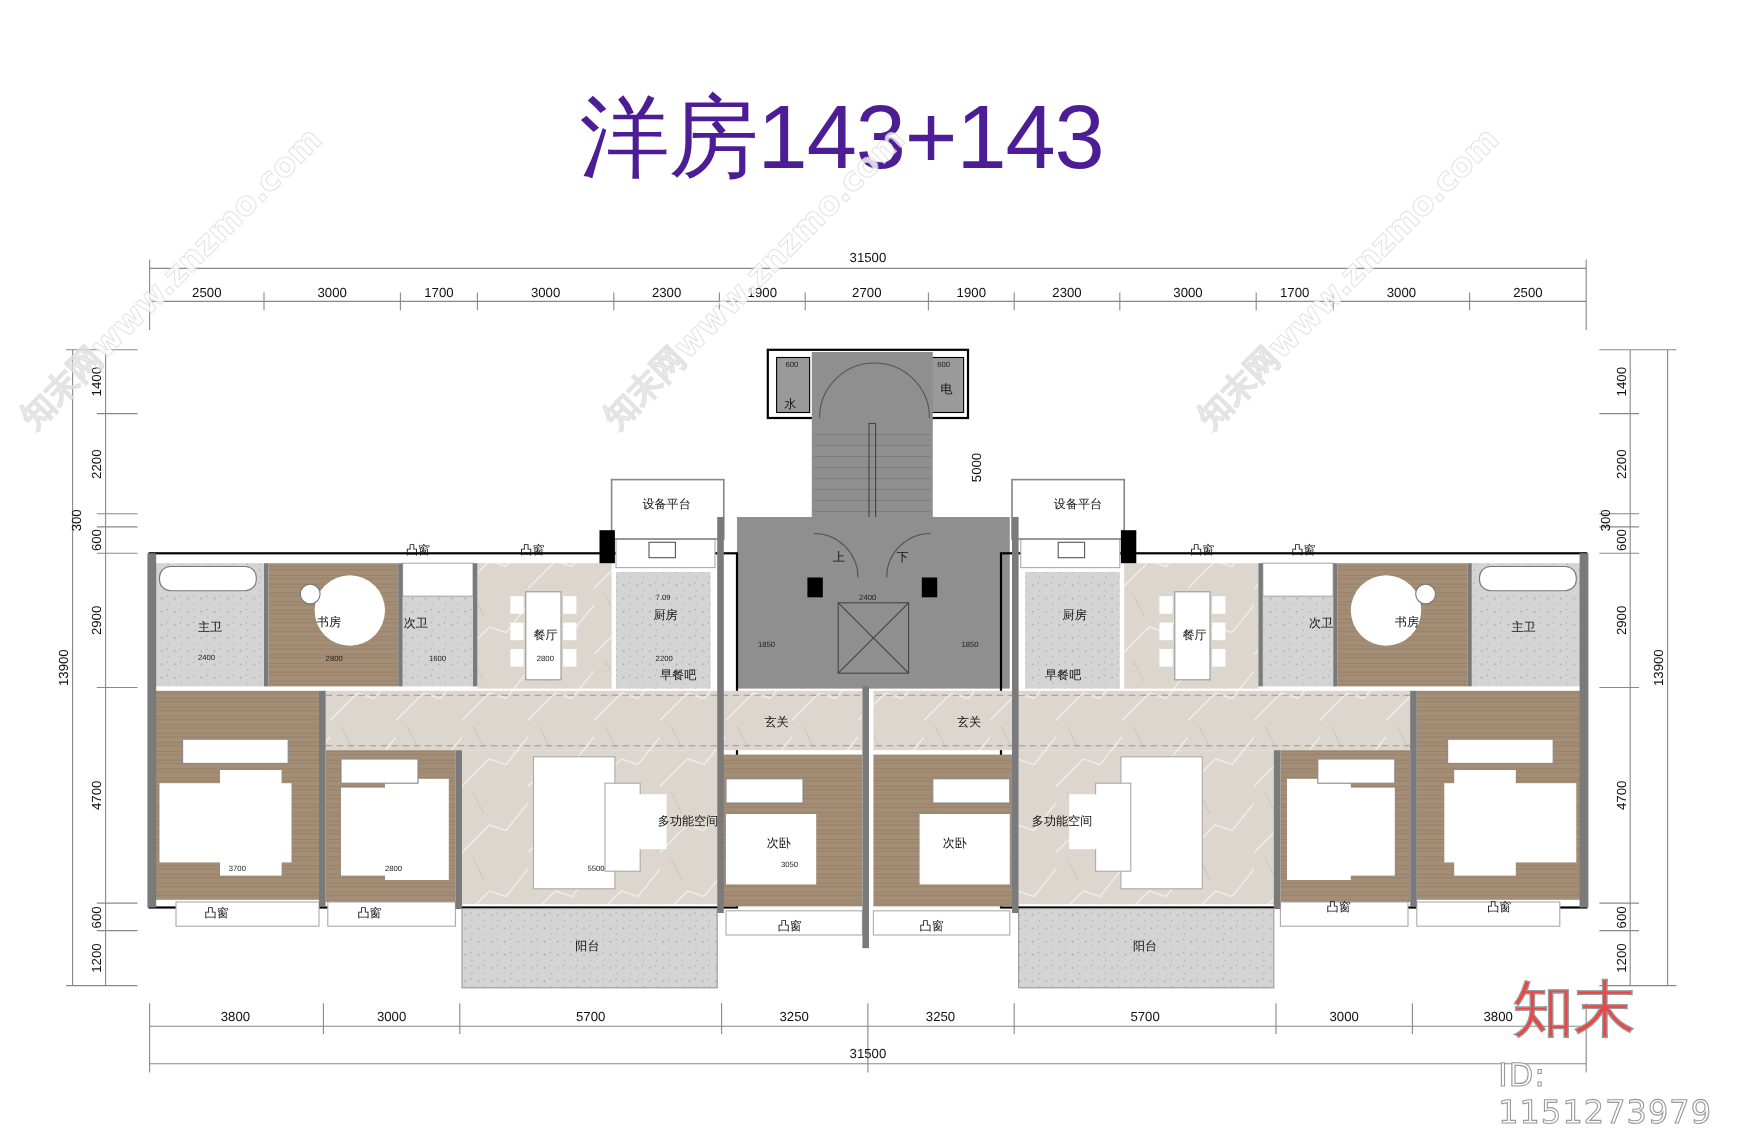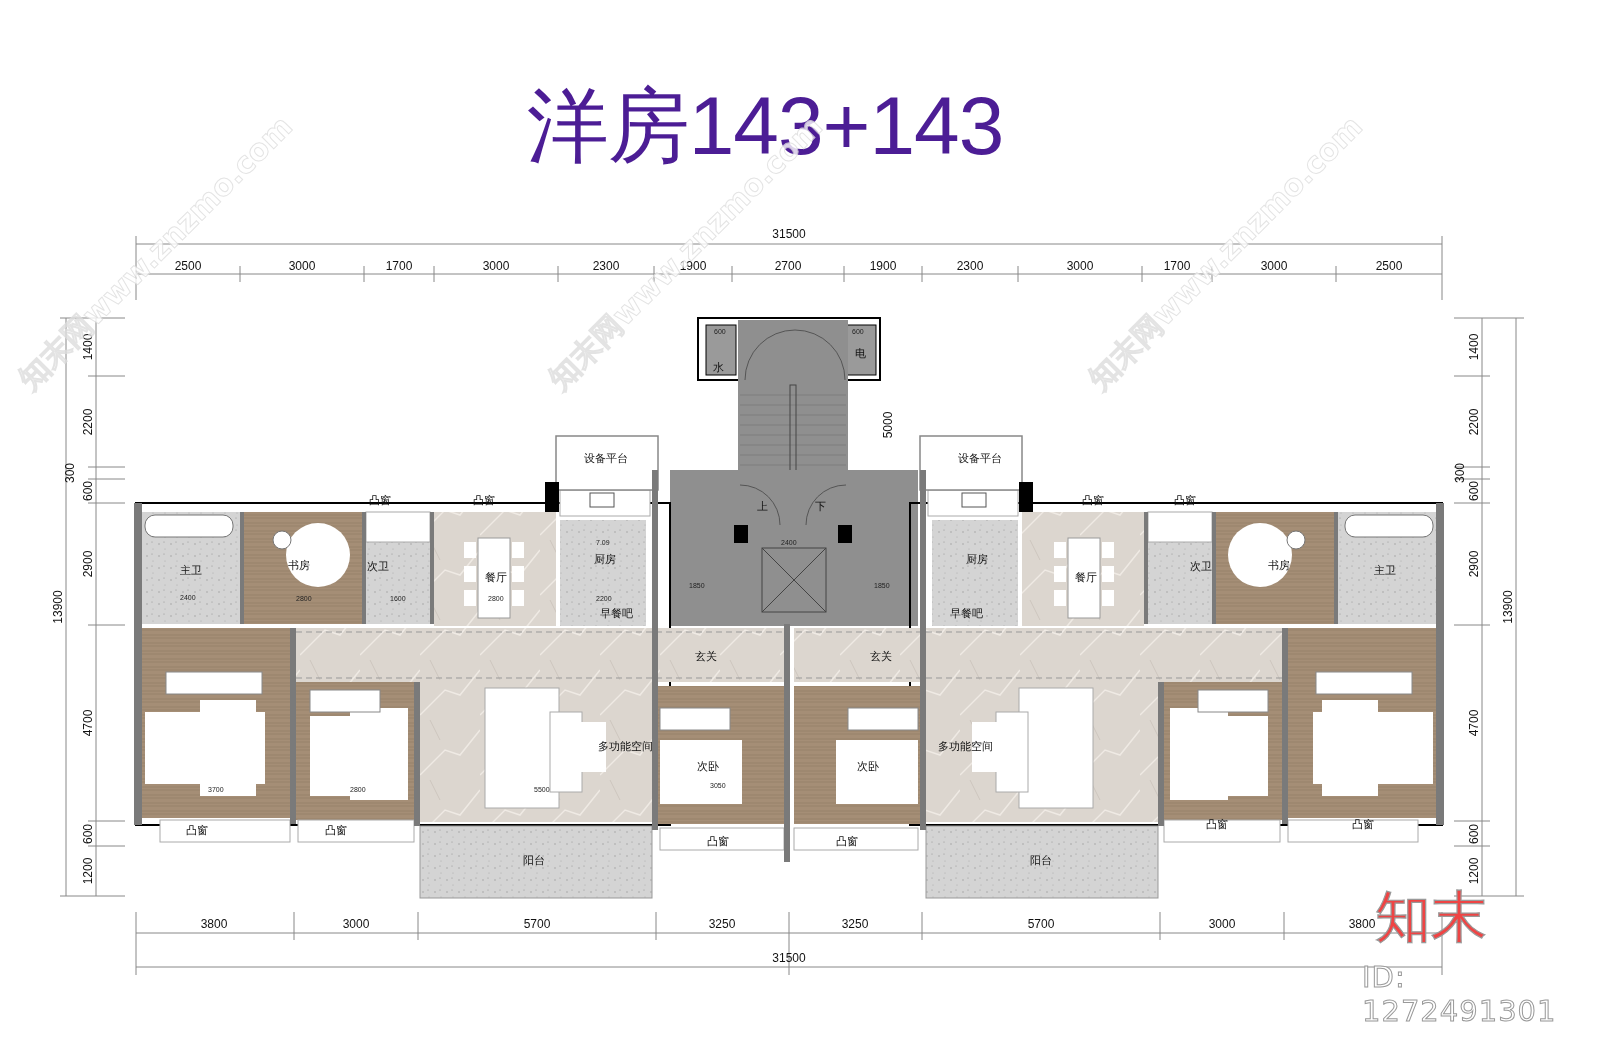--- a/index.html
+++ b/index.html
@@ -370,13 +370,13 @@
     <text class="room" x="1206" y="828">凸窗</text>
     <text class="room" x="1352" y="828">凸窗</text>
     <text class="room" x="1030" y="864">阳台</text>
   </g>
 </svg>
 
 <div class="wm-diag" style="left:10px;top:370px;">知末网www.znzmo.com</div>
 <div class="wm-diag" style="left:540px;top:370px;">知末网www.znzmo.com</div>
 <div class="wm-diag" style="left:1080px;top:370px;">知末网www.znzmo.com</div>
 <div id="wm-logo">知末</div>
-<div id="wm-id">ID: 1272491301</div>
+<div id="wm-id">ID: 1151273979</div>
 
 </body></html>

